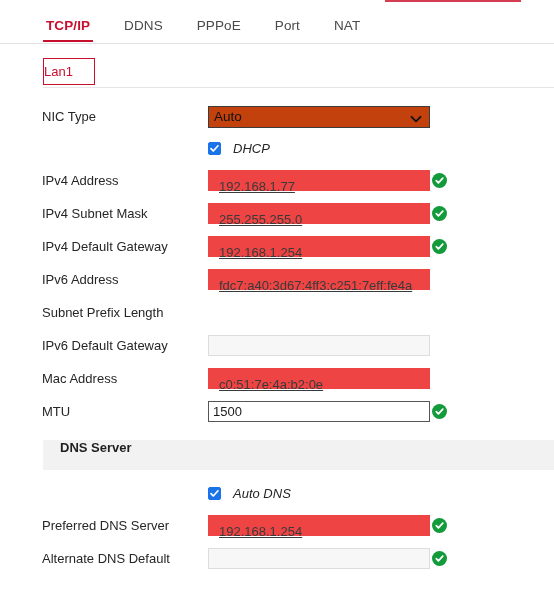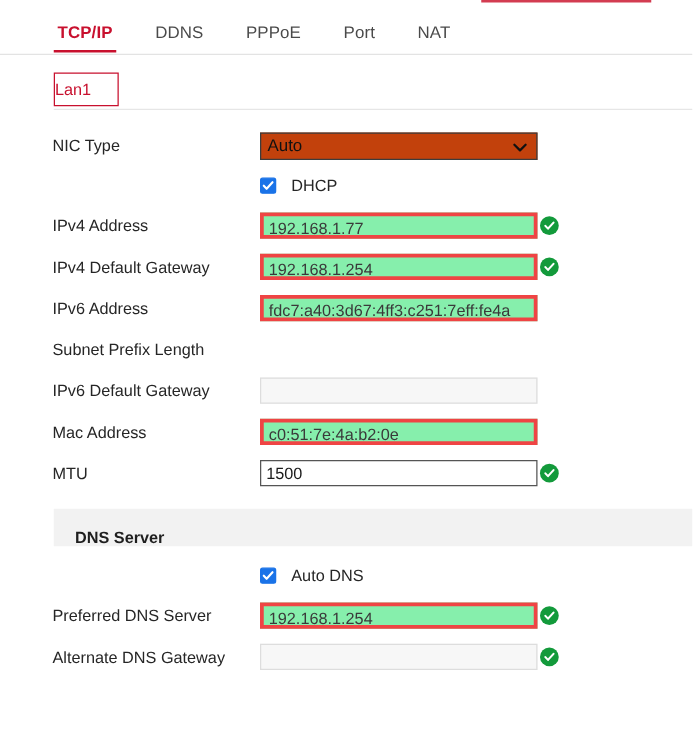--- a/index.html
+++ b/index.html
@@ -131,23 +131,24 @@
     width: 222px;
     height: 21px;
     box-sizing: border-box;
     font-family: "Liberation Sans", sans-serif;
     font-size: 13px;
     color: #262626;
     padding: 0 4px;
     line-height: 19px;
   }
   .field.readonly {
-    background: #86efac;
-    border: 3px solid #ef4444;
+    background: #ef4444;
+    border: 7px solid #ef4444;
     color: #3a3a3a;
+    text-decoration: underline;
   }
   .field.editable {
     background: #ffffff;
     border: 1px solid #555555;
     color: #1a1a1a;
   }
   .field.empty {
     background: #f7f7f7;
     border: 1px solid #dddddd;
   }
@@ -184,20 +185,21 @@
     width: 12px;
     height: 12px;
   }
 
   
   .cb-row {
     position: relative;
     height: 31px;
     display: flex;
     align-items: center;
+    font-style: italic;
   }
   .cbox {
     position: absolute;
     left: 208px;
     width: 13px;
     height: 13px;
     box-sizing: border-box;
     background: #1a73e8;
     border: 1px solid #1a73e8;
     border-radius: 2px;
@@ -226,21 +228,21 @@
   .ok svg { display: block; }
 
   
   .section-band {
     position: relative;
     margin-left: 43px;
     margin-right: 0;
     height: 30px;
     background: #f2f2f2;
     display: flex;
-    align-items: flex-end;
+    align-items: flex-start;
   }
   .section-band .section-title {
     margin-left: 17px;
     font-size: 13px;
     font-weight: bold;
     color: #1f1f1f;
   }
   .spacer-12 { height: 12px; }
   .spacer-8 { height: 8px; }
 </style>
@@ -295,20 +297,31 @@
         <div class="field readonly">
           <span class="txt">192.168.1.77</span>
         </div>
         <div class="ok">
           <svg width="11" height="11" viewBox="0 0 11 11">
             <path d="M2.3 5.7 L4.4 7.9 L8.8 3.1" fill="none" stroke="#ffffff" stroke-width="1.7" stroke-linecap="round" stroke-linejoin="round"></path>
           </svg>
         </div>
       </div>
       <div class="row">
+        <div class="label">IPv4 Subnet Mask</div>
+        <div class="field readonly">
+          <span class="txt">255.255.255.0</span>
+        </div>
+        <div class="ok">
+          <svg width="11" height="11" viewBox="0 0 11 11">
+            <path d="M2.3 5.7 L4.4 7.9 L8.8 3.1" fill="none" stroke="#ffffff" stroke-width="1.7" stroke-linecap="round" stroke-linejoin="round"></path>
+          </svg>
+        </div>
+      </div>
+      <div class="row">
         <div class="label">IPv4 Default Gateway</div>
         <div class="field readonly">
           <span class="txt">192.168.1.254</span>
         </div>
         <div class="ok">
           <svg width="11" height="11" viewBox="0 0 11 11">
             <path d="M2.3 5.7 L4.4 7.9 L8.8 3.1" fill="none" stroke="#ffffff" stroke-width="1.7" stroke-linecap="round" stroke-linejoin="round"></path>
           </svg>
         </div>
       </div>
@@ -369,21 +382,21 @@
         <div class="field readonly">
           <span class="txt">192.168.1.254</span>
         </div>
         <div class="ok">
           <svg width="11" height="11" viewBox="0 0 11 11">
             <path d="M2.3 5.7 L4.4 7.9 L8.8 3.1" fill="none" stroke="#ffffff" stroke-width="1.7" stroke-linecap="round" stroke-linejoin="round"></path>
           </svg>
         </div>
       </div>
       <div class="row">
-        <div class="label">Alternate DNS Gateway</div>
+        <div class="label">Alternate DNS Default</div>
         <div class="field empty">
           <span class="txt"></span>
         </div>
         <div class="ok">
           <svg width="11" height="11" viewBox="0 0 11 11">
             <path d="M2.3 5.7 L4.4 7.9 L8.8 3.1" fill="none" stroke="#ffffff" stroke-width="1.7" stroke-linecap="round" stroke-linejoin="round"></path>
           </svg>
         </div>
       </div>
     </div>

